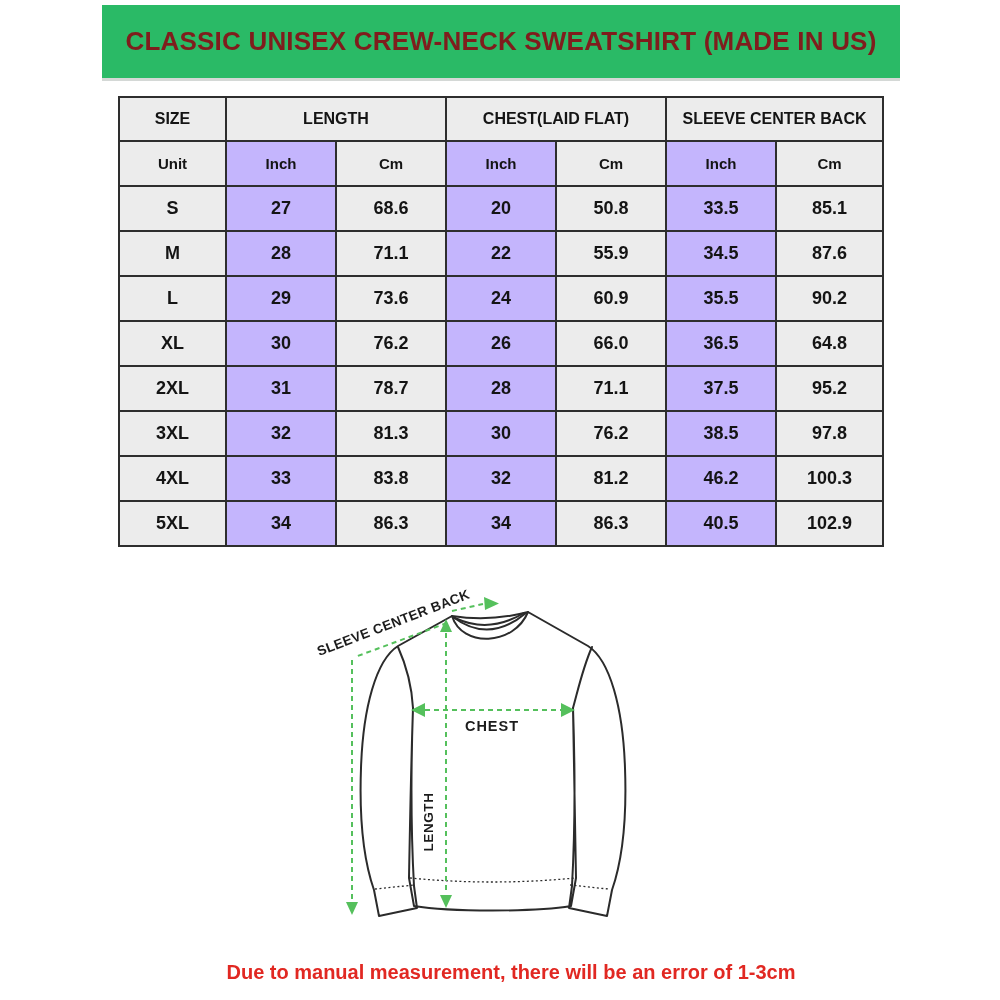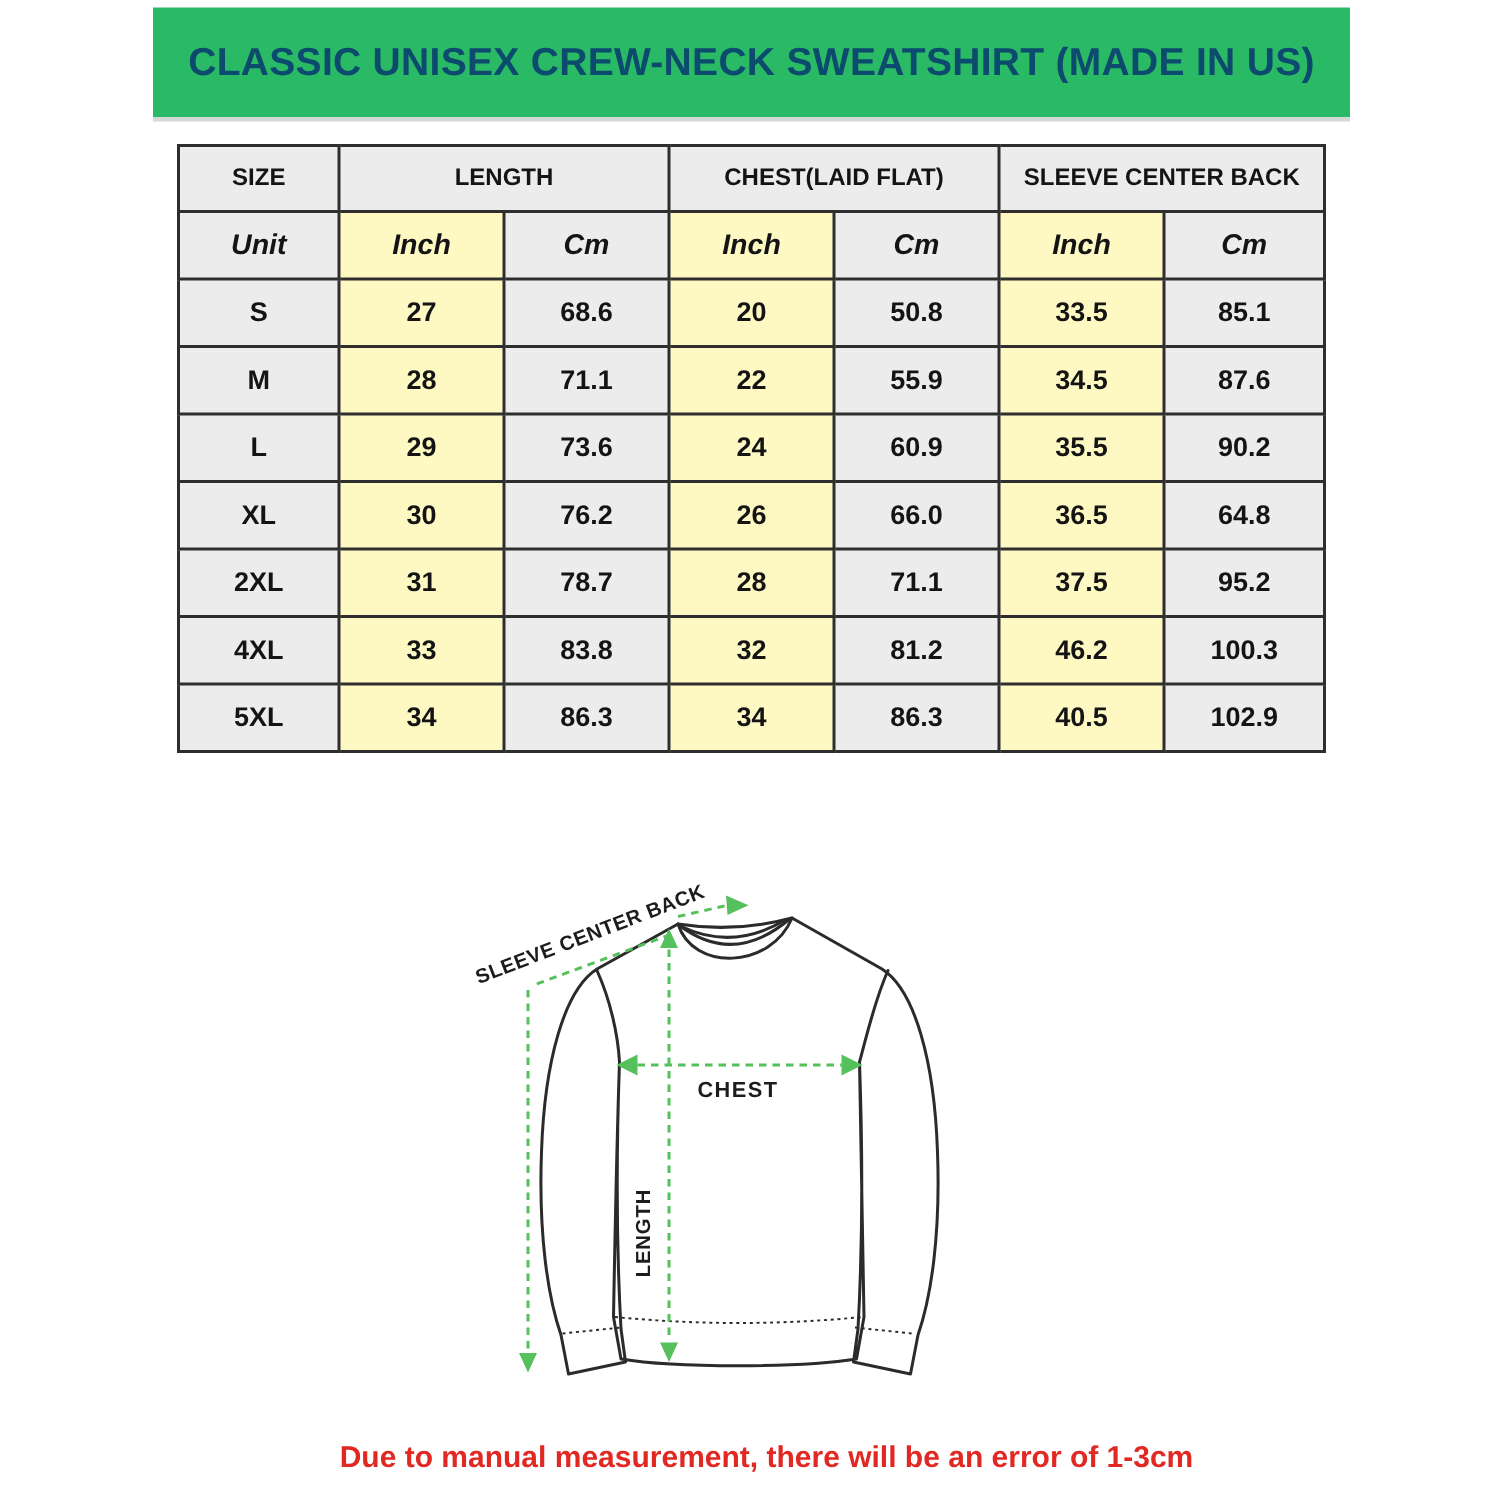--- a/index.html
+++ b/index.html
@@ -8,39 +8,39 @@
     position:relative; width:1000px; height:1000px; background:#ffffff;
     font-family:"Liberation Sans", sans-serif; overflow:hidden;
   }
   
   .banner {
     position:absolute; left:102px; top:5px; width:798px; height:73px;
     background:#2aba66; display:flex; align-items:center; justify-content:center;
     box-shadow:0 3px 0 rgba(160,168,163,0.45);
   }
   .banner-title {
-    color:#0c4a6e; font-size:26px; font-weight:700; letter-spacing:0.2px;
+    color:#7f1d1d; font-size:26px; font-weight:700; letter-spacing:0.2px;
     text-align:center; white-space:nowrap;
   }
   
   .size-table {
     position:absolute; left:118px; top:96px; width:764px;
     border-collapse:collapse; table-layout:fixed; background:#ffffff;
   }
   .size-table th, .size-table td {
     border:2px solid #2e2e2e; text-align:center; vertical-align:middle;
     padding:0; color:#141414; font-weight:700;
   }
   .size-table tr { height:45px; }
   .size-table thead tr.h1 { height:44px;margin-left:10px; }
   .size-table thead tr.h1 th { font-size:16px; }
-  .size-table thead tr.h2 th { font-size:19px;font-style:italic; }
+  .size-table thead tr.h2 th { font-size:15px; }
   .size-table tbody td { font-size:18px; }
   .g { background:#ececec; }
-  .w { background:#fef9c3; }
+  .w { background:#c4b5fd; }
   
   .diagram-svg { position:absolute; left:310px; top:578px; width:390px; height:372px; }
   
   .footnote {
     position:absolute; left:0; top:960px; width:1000px; text-align:center;
     color:#e12822; font-size:20px; font-weight:700; line-height:24px;padding-left:22px;
   }
 </style>
 </head>
 <body>
@@ -116,20 +116,29 @@
           <td class="g">64.8</td>
         </tr>
         <tr>
           <td class="g">2XL</td>
           <td class="w">31</td>
           <td class="g">78.7</td>
           <td class="w">28</td>
           <td class="g">71.1</td>
           <td class="w">37.5</td>
           <td class="g">95.2</td>
+        </tr>
+        <tr>
+          <td class="g">3XL</td>
+          <td class="w">32</td>
+          <td class="g">81.3</td>
+          <td class="w">30</td>
+          <td class="g">76.2</td>
+          <td class="w">38.5</td>
+          <td class="g">97.8</td>
         </tr>
         <tr>
           <td class="g">4XL</td>
           <td class="w">33</td>
           <td class="g">83.8</td>
           <td class="w">32</td>
           <td class="g">81.2</td>
           <td class="w">46.2</td>
           <td class="g">100.3</td>
         </tr>

